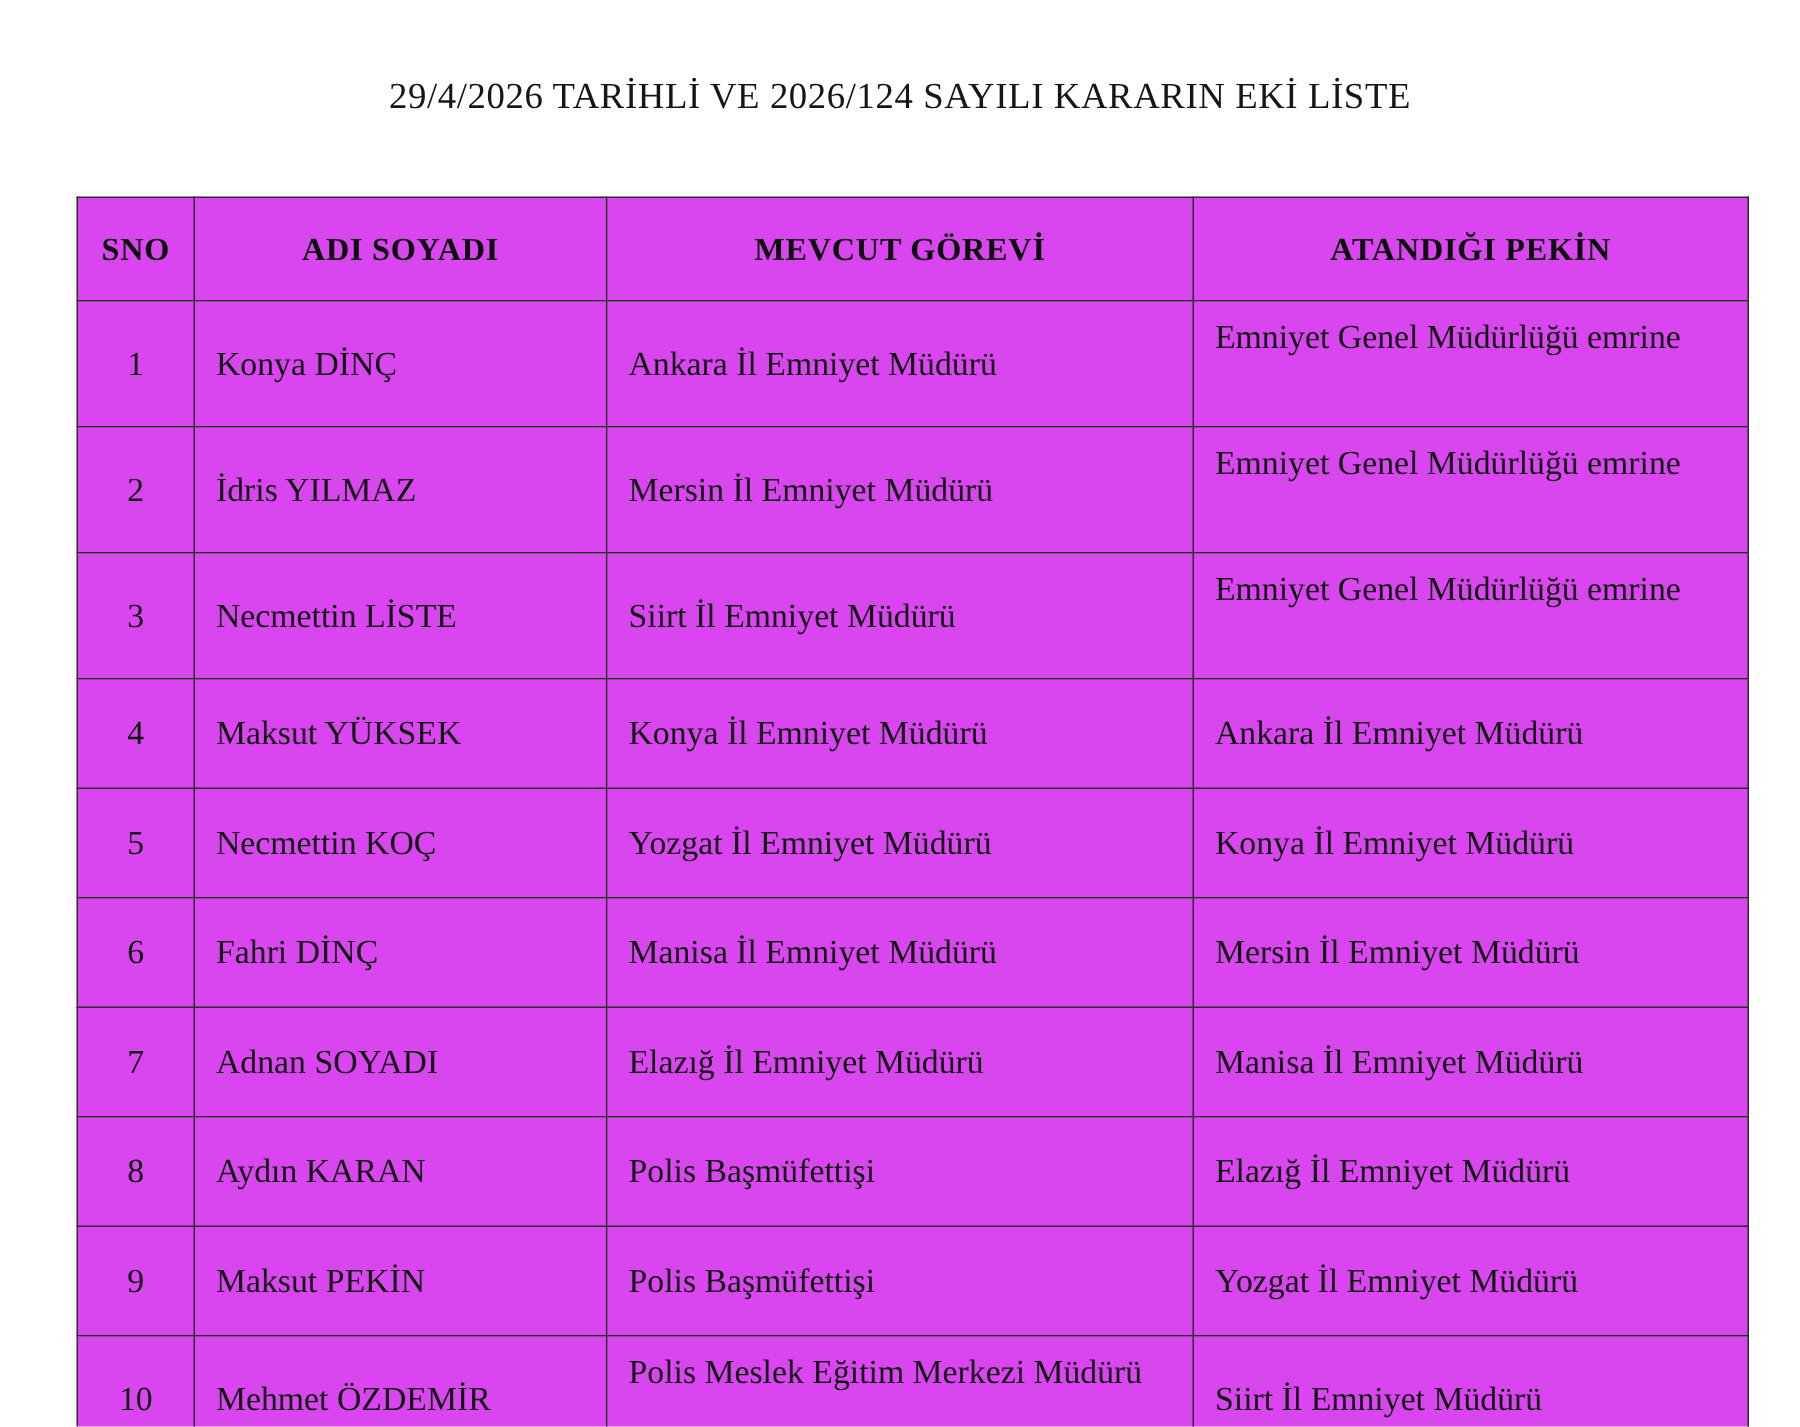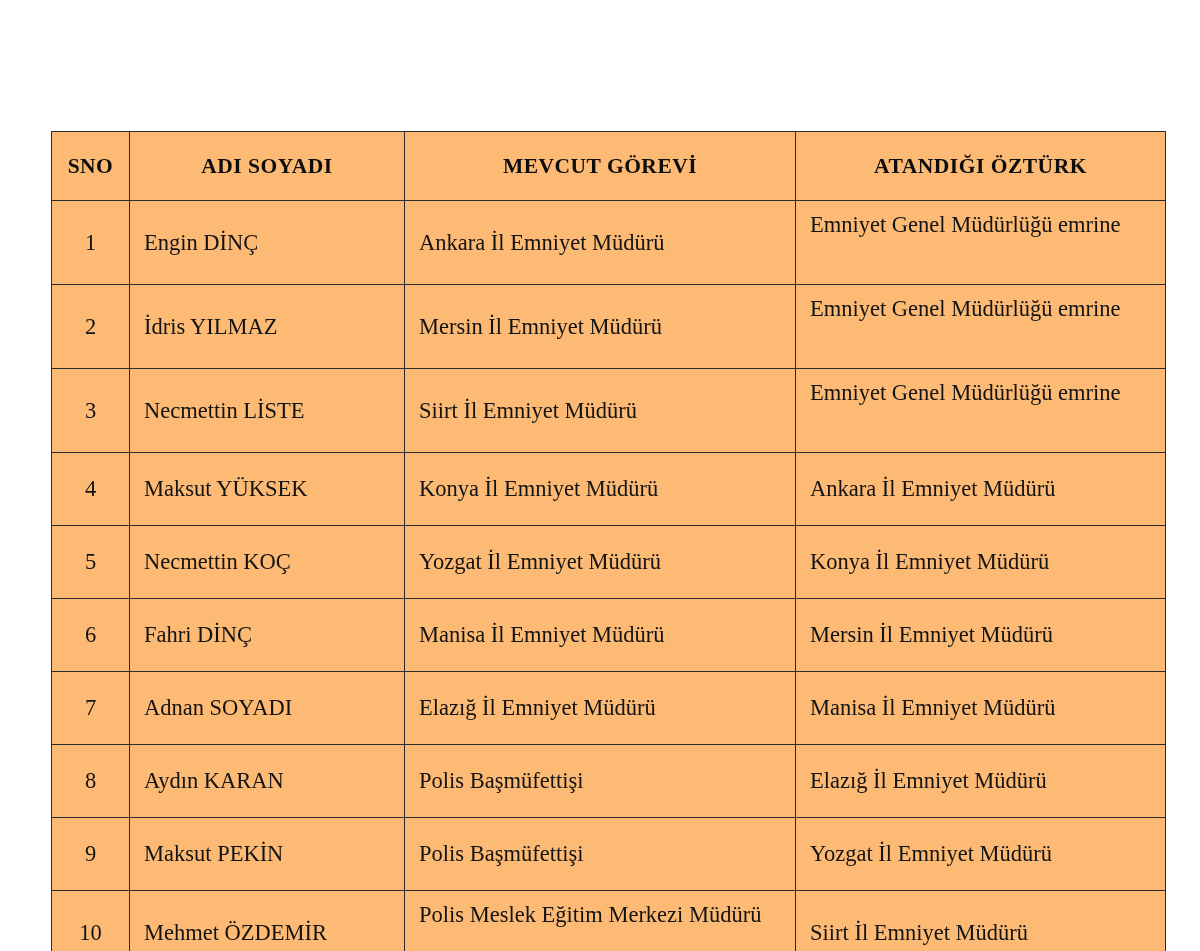--- a/index.html
+++ b/index.html
@@ -54,21 +54,21 @@
   .list-table col.c-sno   { width: 78px;  }
   .list-table col.c-name  { width: 275px; }
   .list-table col.c-curr  { width: 391px; }
   .list-table col.c-new   { width: 370px; }
 
   .list-table th,
   .list-table td {
     border: 1.6px solid #2b2b2b;
     padding: 0;
     vertical-align: middle;
-    background: #fdba74;
+    background: #d946ef;
   }
 
   
   .list-table thead th {
     height: 68px;
     font-size: 21.5px;
     font-weight: 700;
     text-align: center;
     letter-spacing: 0.5px;
     color: #0d0d0d;
@@ -103,43 +103,44 @@
 
   .list-table tbody tr.tall td {
     height: 74px;
   }
 </style>
 </head>
 <body>
 
 <div class="page">
 
+  <div class="doc-title">29/4/2026 TARİHLİ VE 2026/124 SAYILI KARARIN EKİ LİSTE</div>
 
   <table class="list-table">
     <colgroup>
       <col class="c-sno">
       <col class="c-name">
       <col class="c-curr">
       <col class="c-new">
     </colgroup>
 
     <thead>
       <tr>
         <th>SNO</th>
         <th>ADI SOYADI</th>
         <th>MEVCUT GÖREVİ</th>
-        <th>ATANDIĞI ÖZTÜRK</th>
+        <th>ATANDIĞI PEKİN</th>
       </tr>
     </thead>
 
     <tbody>
 
       <tr class="tall">
         <td class="cell-sno">1</td>
-        <td class="cell-text">Engin DİNÇ</td>
+        <td class="cell-text">Konya DİNÇ</td>
         <td class="cell-text">Ankara İl Emniyet Müdürü</td>
         <td class="cell-text wrap-cell">Emniyet Genel Müdürlüğü emrine</td>
       </tr>
 
       <tr class="tall">
         <td class="cell-sno">2</td>
         <td class="cell-text">İdris YILMAZ</td>
         <td class="cell-text">Mersin İl Emniyet Müdürü</td>
         <td class="cell-text wrap-cell">Emniyet Genel Müdürlüğü emrine</td>
       </tr>

